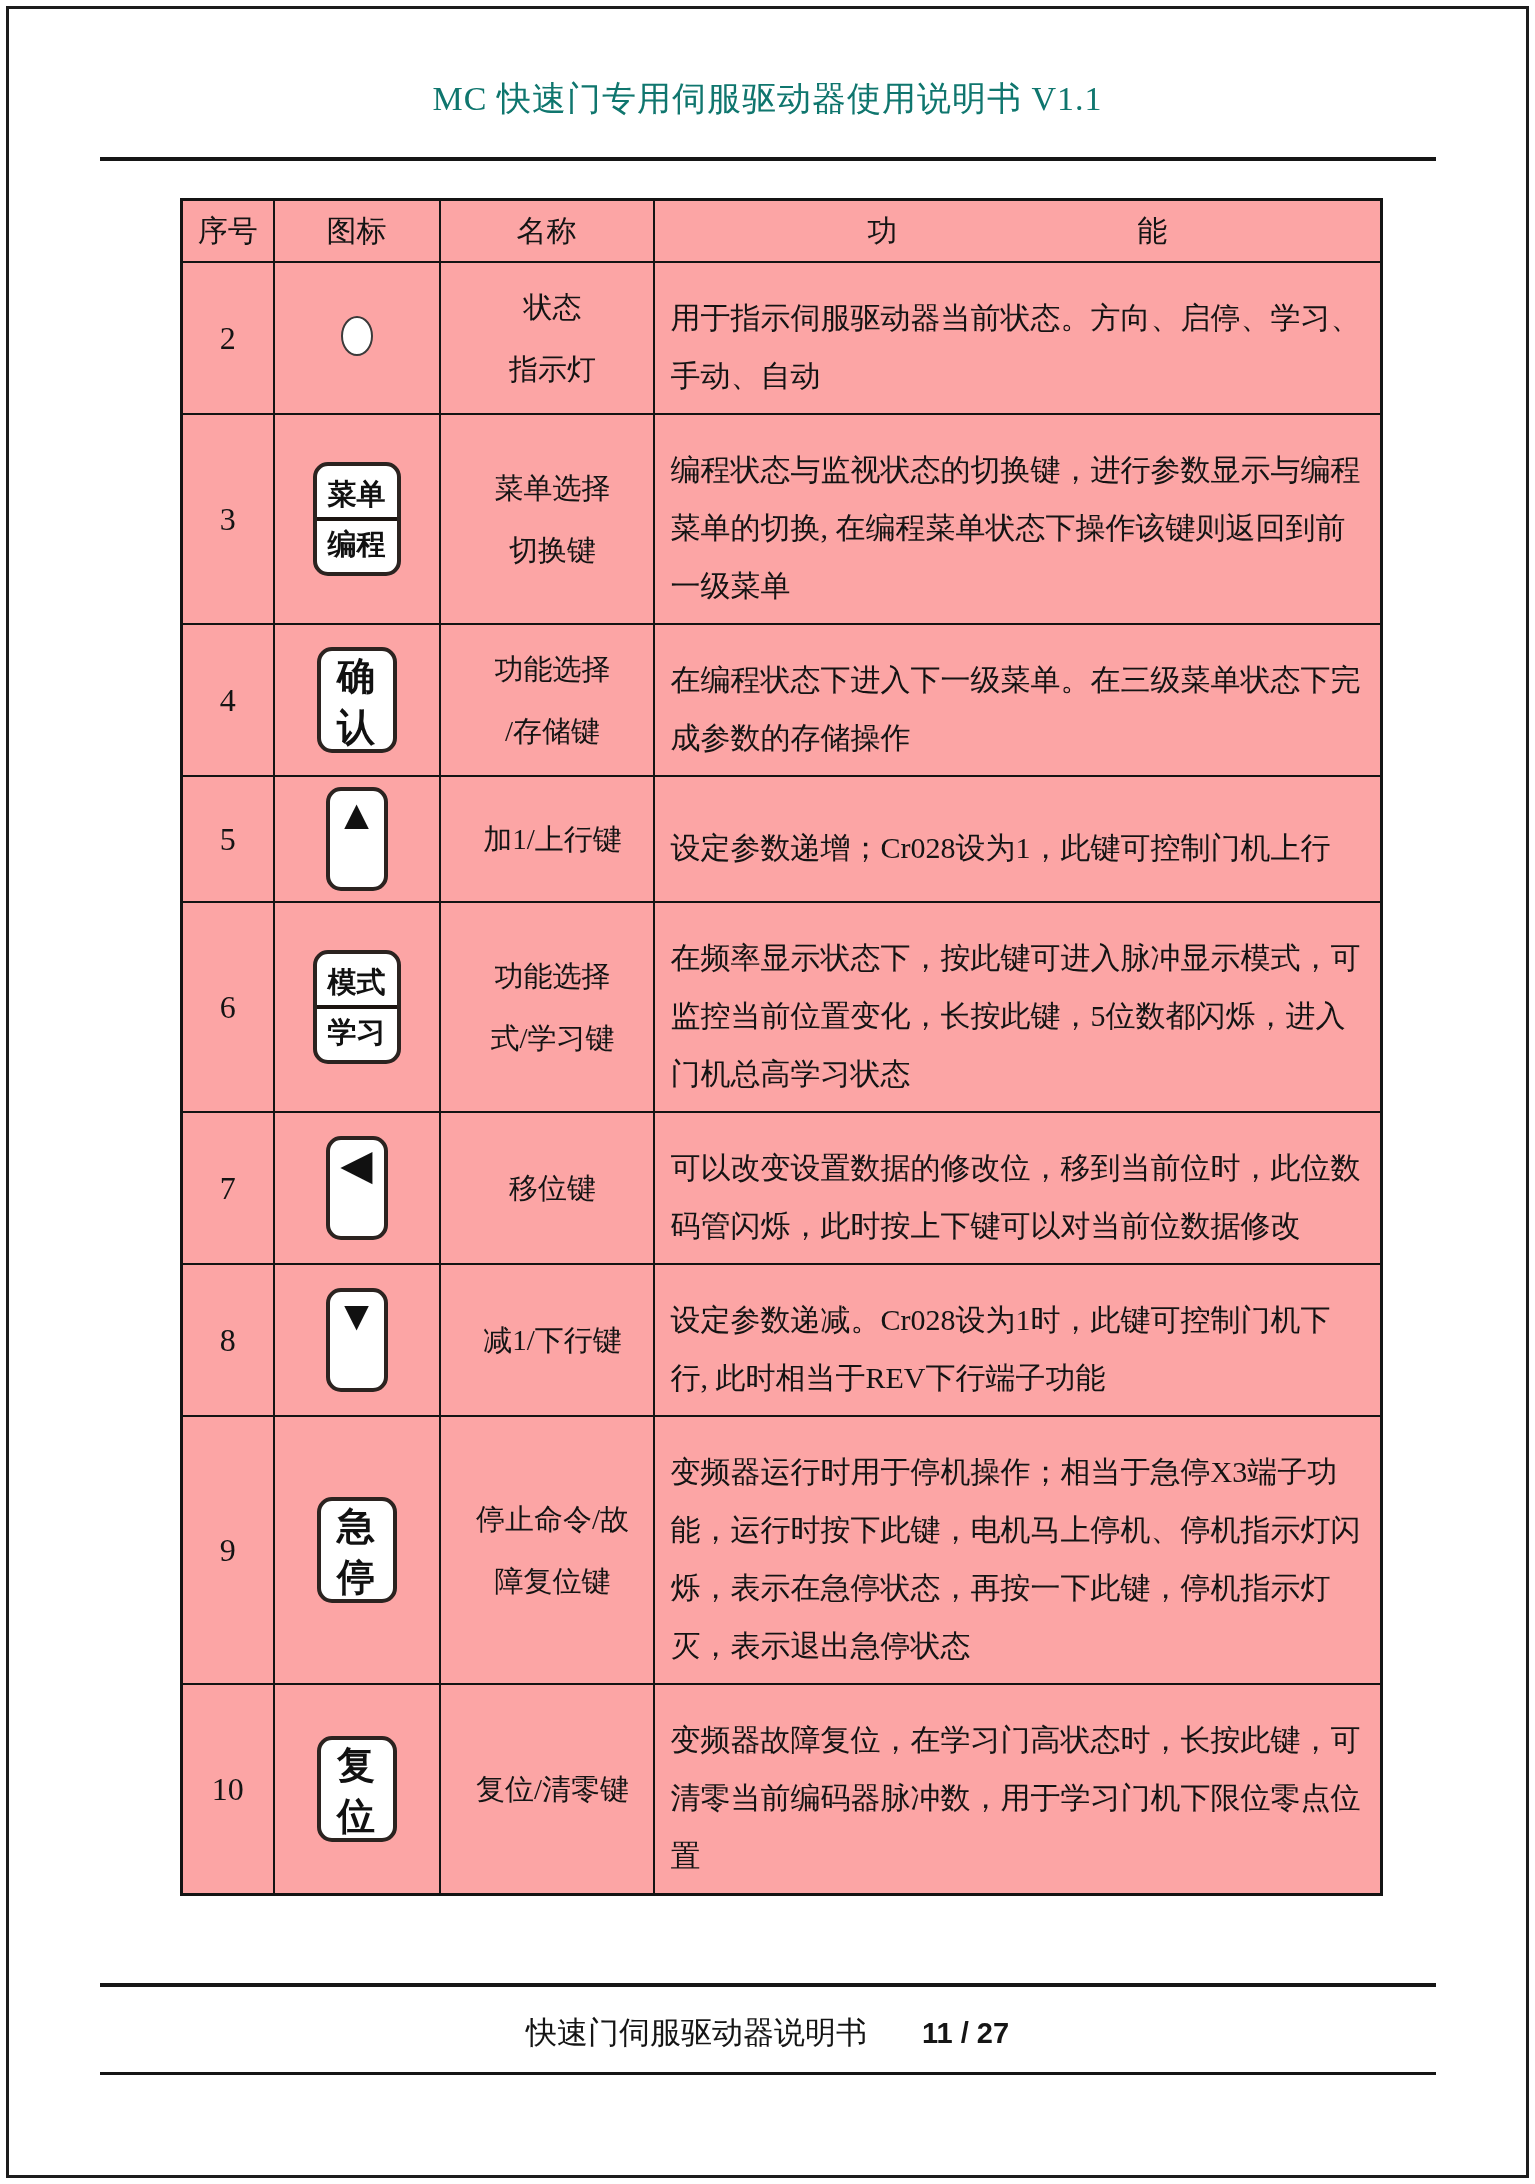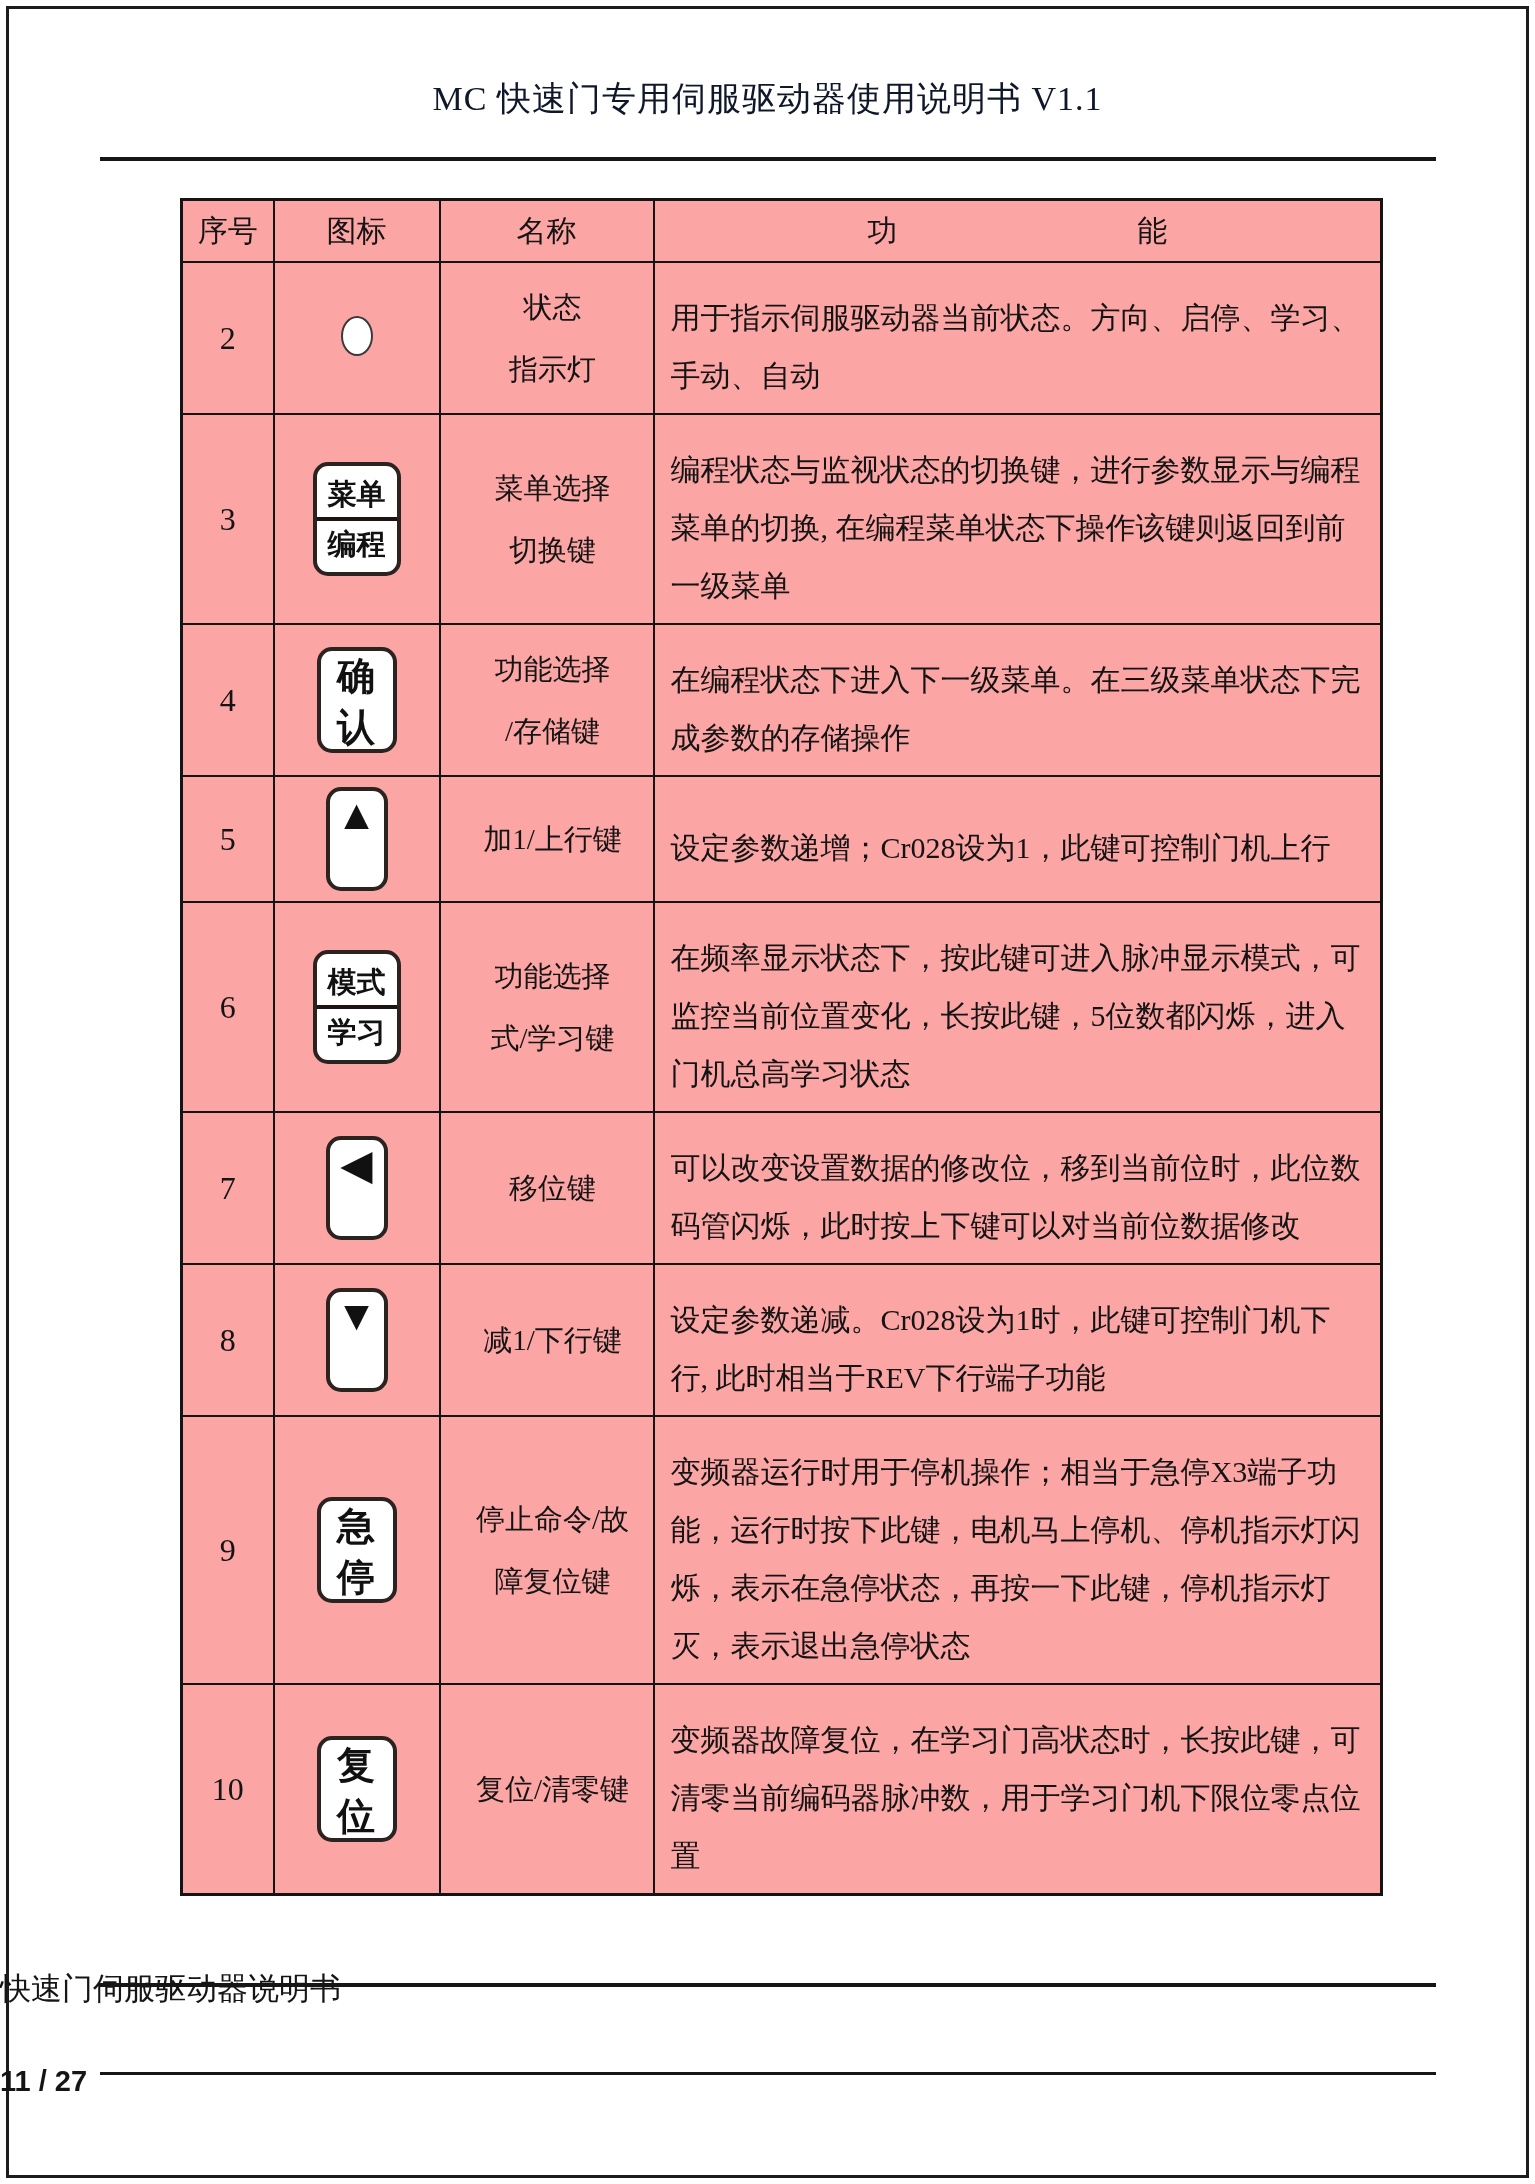--- a/index.html
+++ b/index.html
@@ -4,21 +4,21 @@
 <style>
   html,body { margin:0; padding:0; background:#ffffff; }
   .page {
     position:relative; width:1535px; height:2184px; background:#ffffff;
     font-family:"Liberation Serif","DejaVu Serif",serif; color:#141414; overflow:hidden;
   }
   .frame { position:absolute; inset:6px; border:3px solid #1c1c1c; pointer-events:none; }
 
   .title {
     position:absolute; top:76px; left:0; width:100%;
-    text-align:center; font-size:34px; letter-spacing:1px; color:#0f172a;
+    text-align:center; font-size:34px; letter-spacing:1px; color:#0f766e;
     font-family:"Liberation Serif","DejaVu Serif",serif;
   }
   .rule { position:absolute; left:100px; width:1336px; background:#161616; }
   .rule-top { top:157px; height:4px; }
   .rule-foot-a { top:1983px; height:4px; }
   .rule-foot-b { top:2072px; height:3px; }
 
   table.spec {
     position:absolute; left:180px; top:198px; width:1200px;
     border-collapse:collapse; table-layout:fixed; background:#fca5a5;
@@ -55,21 +55,21 @@
     box-sizing:border-box; vertical-align:middle;
   }
   .key.single { width:80px; height:106px; font-size:38px; letter-spacing:1px; }
   .key.glyph  { width:62px; height:104px; font-size:42px; }
   .key.two    { width:88px; height:114px; flex-direction:column; font-size:29px; padding:4px 0; }
   .key.two .kline { line-height:46px; }
   .key.two .sep { width:100%; height:4px; background:#1b1410; }
 
   .footer-line {
     position:absolute; top:2003px; left:0; width:100%; height:60px;
-    display:flex; justify-content:center; align-items:flex-start; gap:55px;flex-direction:column;
+    display:flex; justify-content:center; align-items:center; gap:55px;
   }
   .footer-doc { font-size:31px; color:#151515; }
   .footer-page {
     font-family:"Liberation Sans","DejaVu Sans",sans-serif;
     font-weight:bold; font-size:29px; color:#151515;
   }
 </style>
 </head>
 <body>
 

